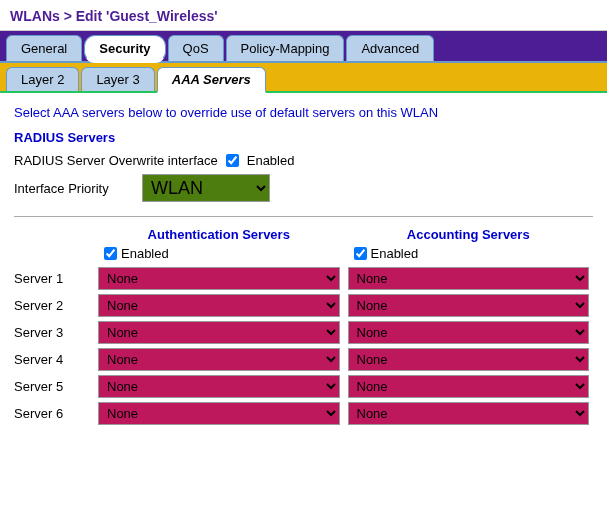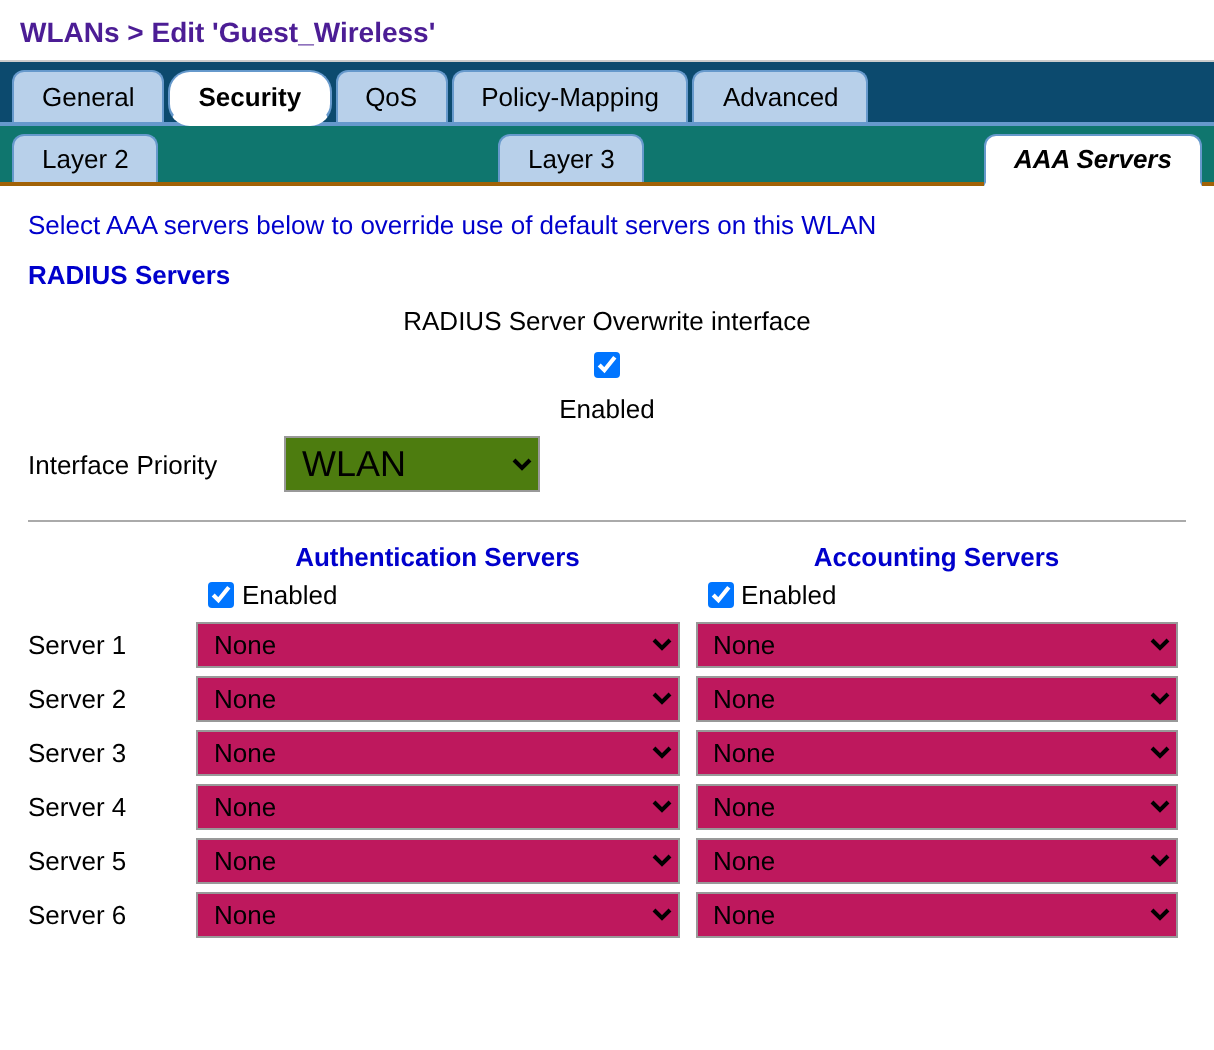--- a/index.html
+++ b/index.html
@@ -16,21 +16,21 @@
       padding: 8px 10px 6px 10px;
       font-size: 14px;
       font-weight: bold;
       color: #4c1d95;
       border-bottom: 1px solid #ccc;
     }
 
     
     .main-tabs {
       display: flex;
-      background: #0c4a6e;
+      background: #4c1d95;
       border-bottom: 2px solid #6699cc;
       padding: 4px 22px 0 6px;
       gap: 2px;
     }
     .main-tab {
       padding: 5px 14px;
       background: #b8d0ea;
       border: 1px solid #6699cc;
       border-bottom: none;
       border-radius: 6px 6px 0 0;
@@ -42,25 +42,24 @@
       background: #fff;
       font-weight: bold;
       border-bottom: 2px solid #fff;
       margin-bottom: -2px;
       border-radius: 11px;
     }
 
     
     .sub-tabs {
       display: flex;
-      background: #0f766e;
-      border-bottom: 2px solid #a16207;
+      background: #eab308;
+      border-bottom: 2px solid #22c55e;
       padding: 4px 6px 0 6px;
       gap: 2px;
-      justify-content: space-between;
     }
     .sub-tab {
       padding: 4px 14px;
       background: #b8d0ea;
       border: 1px solid #6699cc;
       border-bottom: none;
       border-radius: 6px 6px 0 0;
       cursor: pointer;
       font-size: 13px;
       color: #000;
@@ -90,21 +89,20 @@
       font-weight: bold;
       font-size: 13px;
       margin-bottom: 8px;
     }
 
     .overwrite-row {
       display: flex;
       align-items: center;
       margin-bottom: 6px;
       gap: 8px;
-      flex-direction: column;
     }
     .overwrite-label {
       font-size: 13px;
       min-width: 200px;
     }
     .enabled-label {
       font-size: 13px;
     }
 
     .priority-row {

